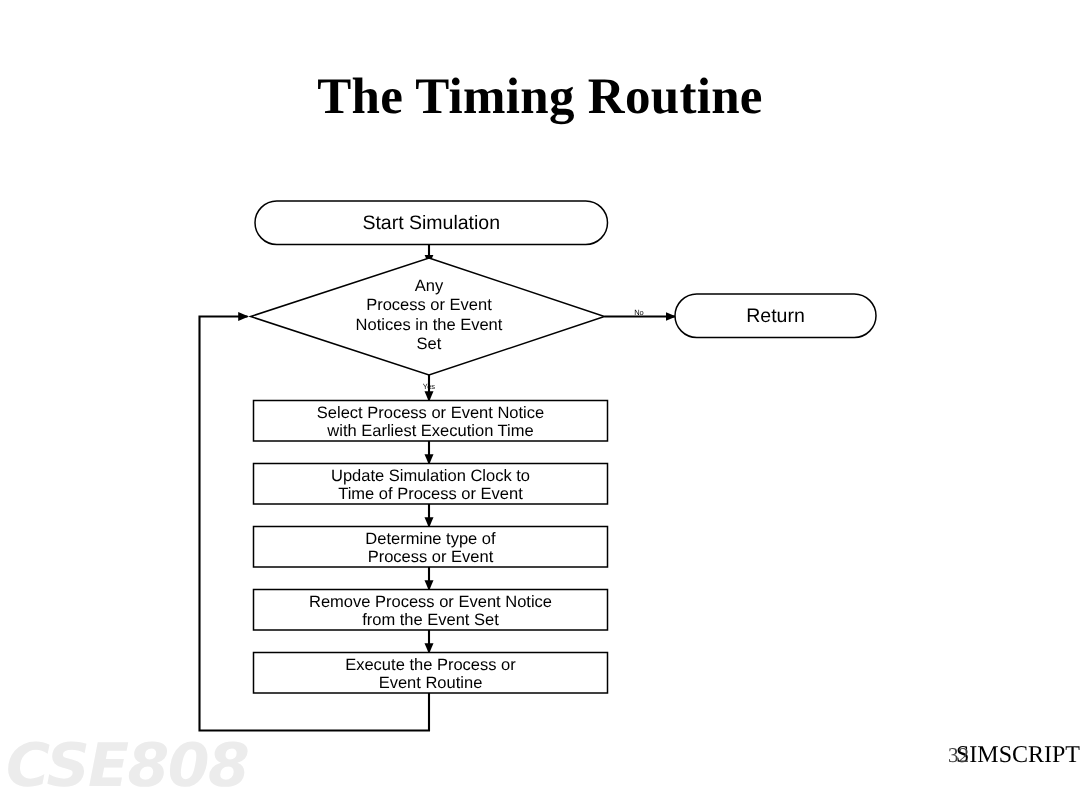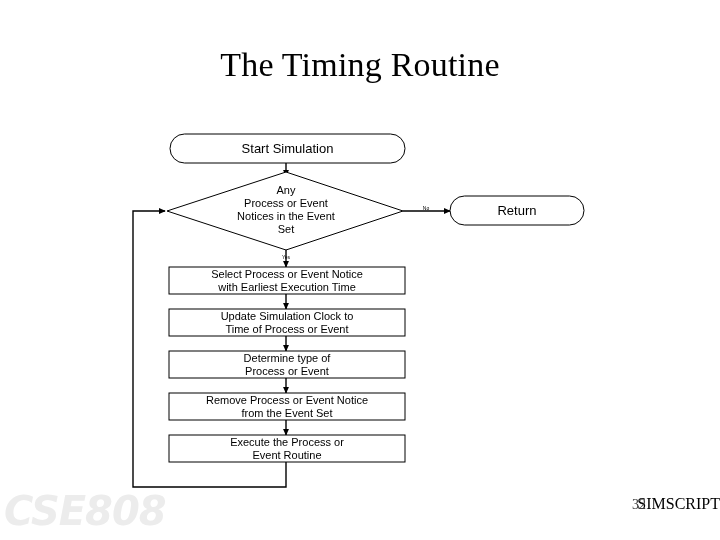--- a/index.html
+++ b/index.html
@@ -18,21 +18,21 @@
 
   
   #slide-title {
     position: absolute;
     left: 0;
     top: 46px;
     width: 720px;
     text-align: center;
     font-family: "Liberation Serif", serif;
     font-size: 34px;
-    font-weight: normal;
+    font-weight: bold;
     color: #000000;
     letter-spacing: 0.2px;
     white-space: nowrap;
   }
 
   
   #logo {
     position: absolute;
     left: 4px;
     top: 488px;

